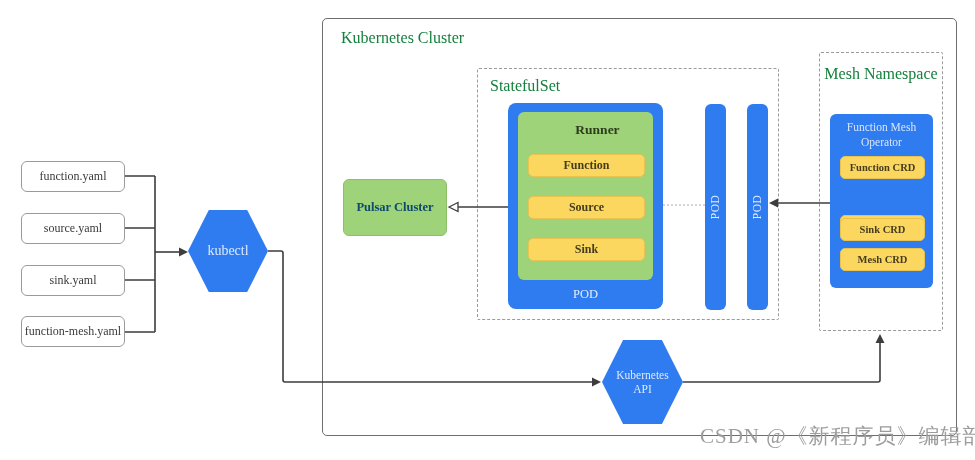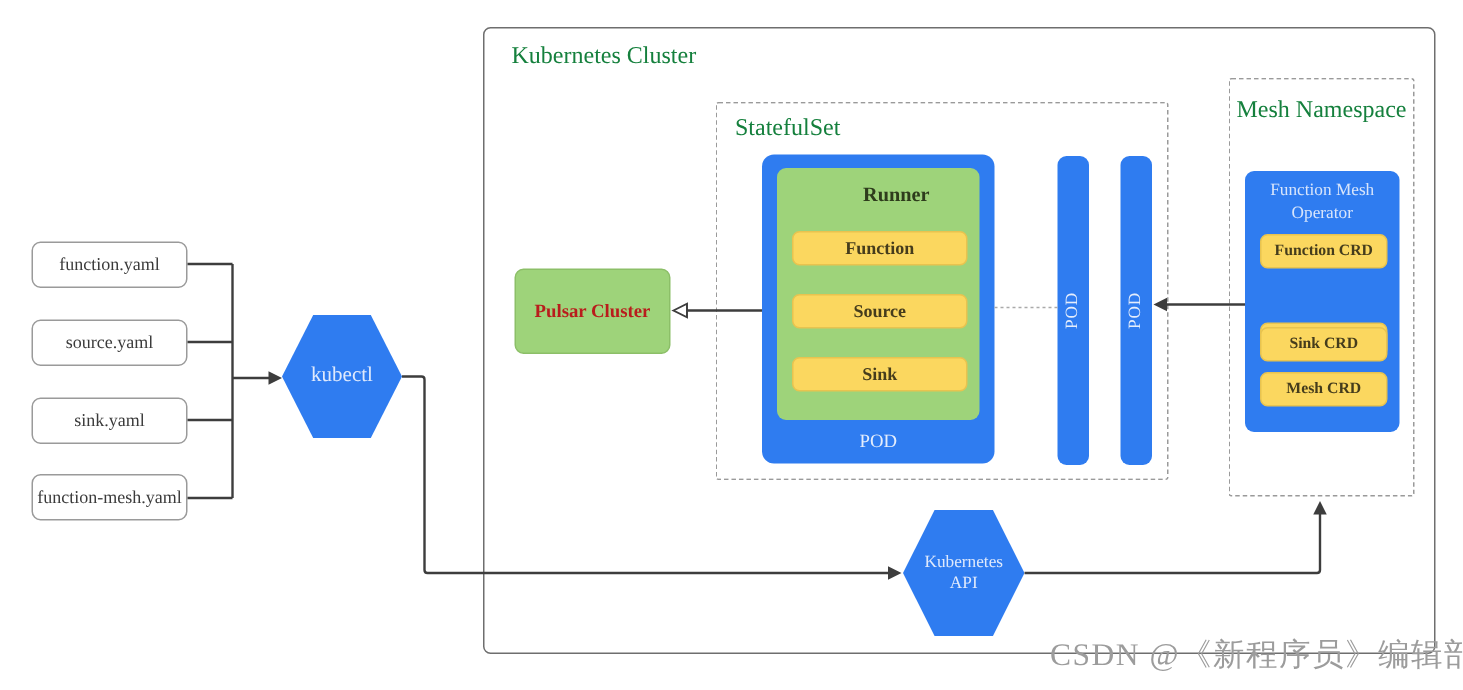--- a/index.html
+++ b/index.html
@@ -28,21 +28,21 @@
   .cluster{left:322px;top:18px;width:635px;height:418px;border:1.5px solid #6e6e6e;border-radius:5px;background:transparent;z-index:1;}
   .box-title{position:absolute;font-size:16px;color:#15803d;white-space:nowrap;}
   .dashed{border:1.2px dashed #9a9a9a;border-radius:2px;background:transparent;}
   .ns-pulsar{left:331px;top:50px;width:458px;height:281px;z-index:1;}
   .ns-mesh{left:819px;top:52px;width:124px;height:279px;z-index:1;}
   .statefulset{left:477px;top:68px;width:302px;height:252px;z-index:1;}
 
   
   .pulsar-cluster{
     left:343px;top:179px;width:104px;height:57px;background:#9ED37A;border:1px solid #8CBF68;border-radius:6px;
-    display:flex;align-items:center;justify-content:center;font-weight:bold;font-size:12.5px;color:#b91c1c;z-index:2;
+    display:flex;align-items:center;justify-content:center;font-weight:bold;font-size:12.5px;color:#0c4a6e;z-index:2;
   }
 
   
   .runner-pod{left:508px;top:103px;width:155px;height:206px;background:#2F7CF0;border-radius:8px;z-index:2;}
   .runner-inner{position:absolute;left:10px;top:9px;width:135px;height:168px;background:#9ED37A;border-radius:6px;}
   .runner-title{position:absolute;left:0;top:10px;width:100%;text-align:center;font-weight:bold;font-size:13.5px;color:#2e3c1c;padding-left:12px;}
   .component{
     position:absolute;left:10px;width:115px;height:21px;background:#FBD75F;border:1px solid #e8c34f;border-radius:5px;
     display:flex;align-items:center;justify-content:center;font-weight:bold;font-size:12px;color:#453c1c;
   }

